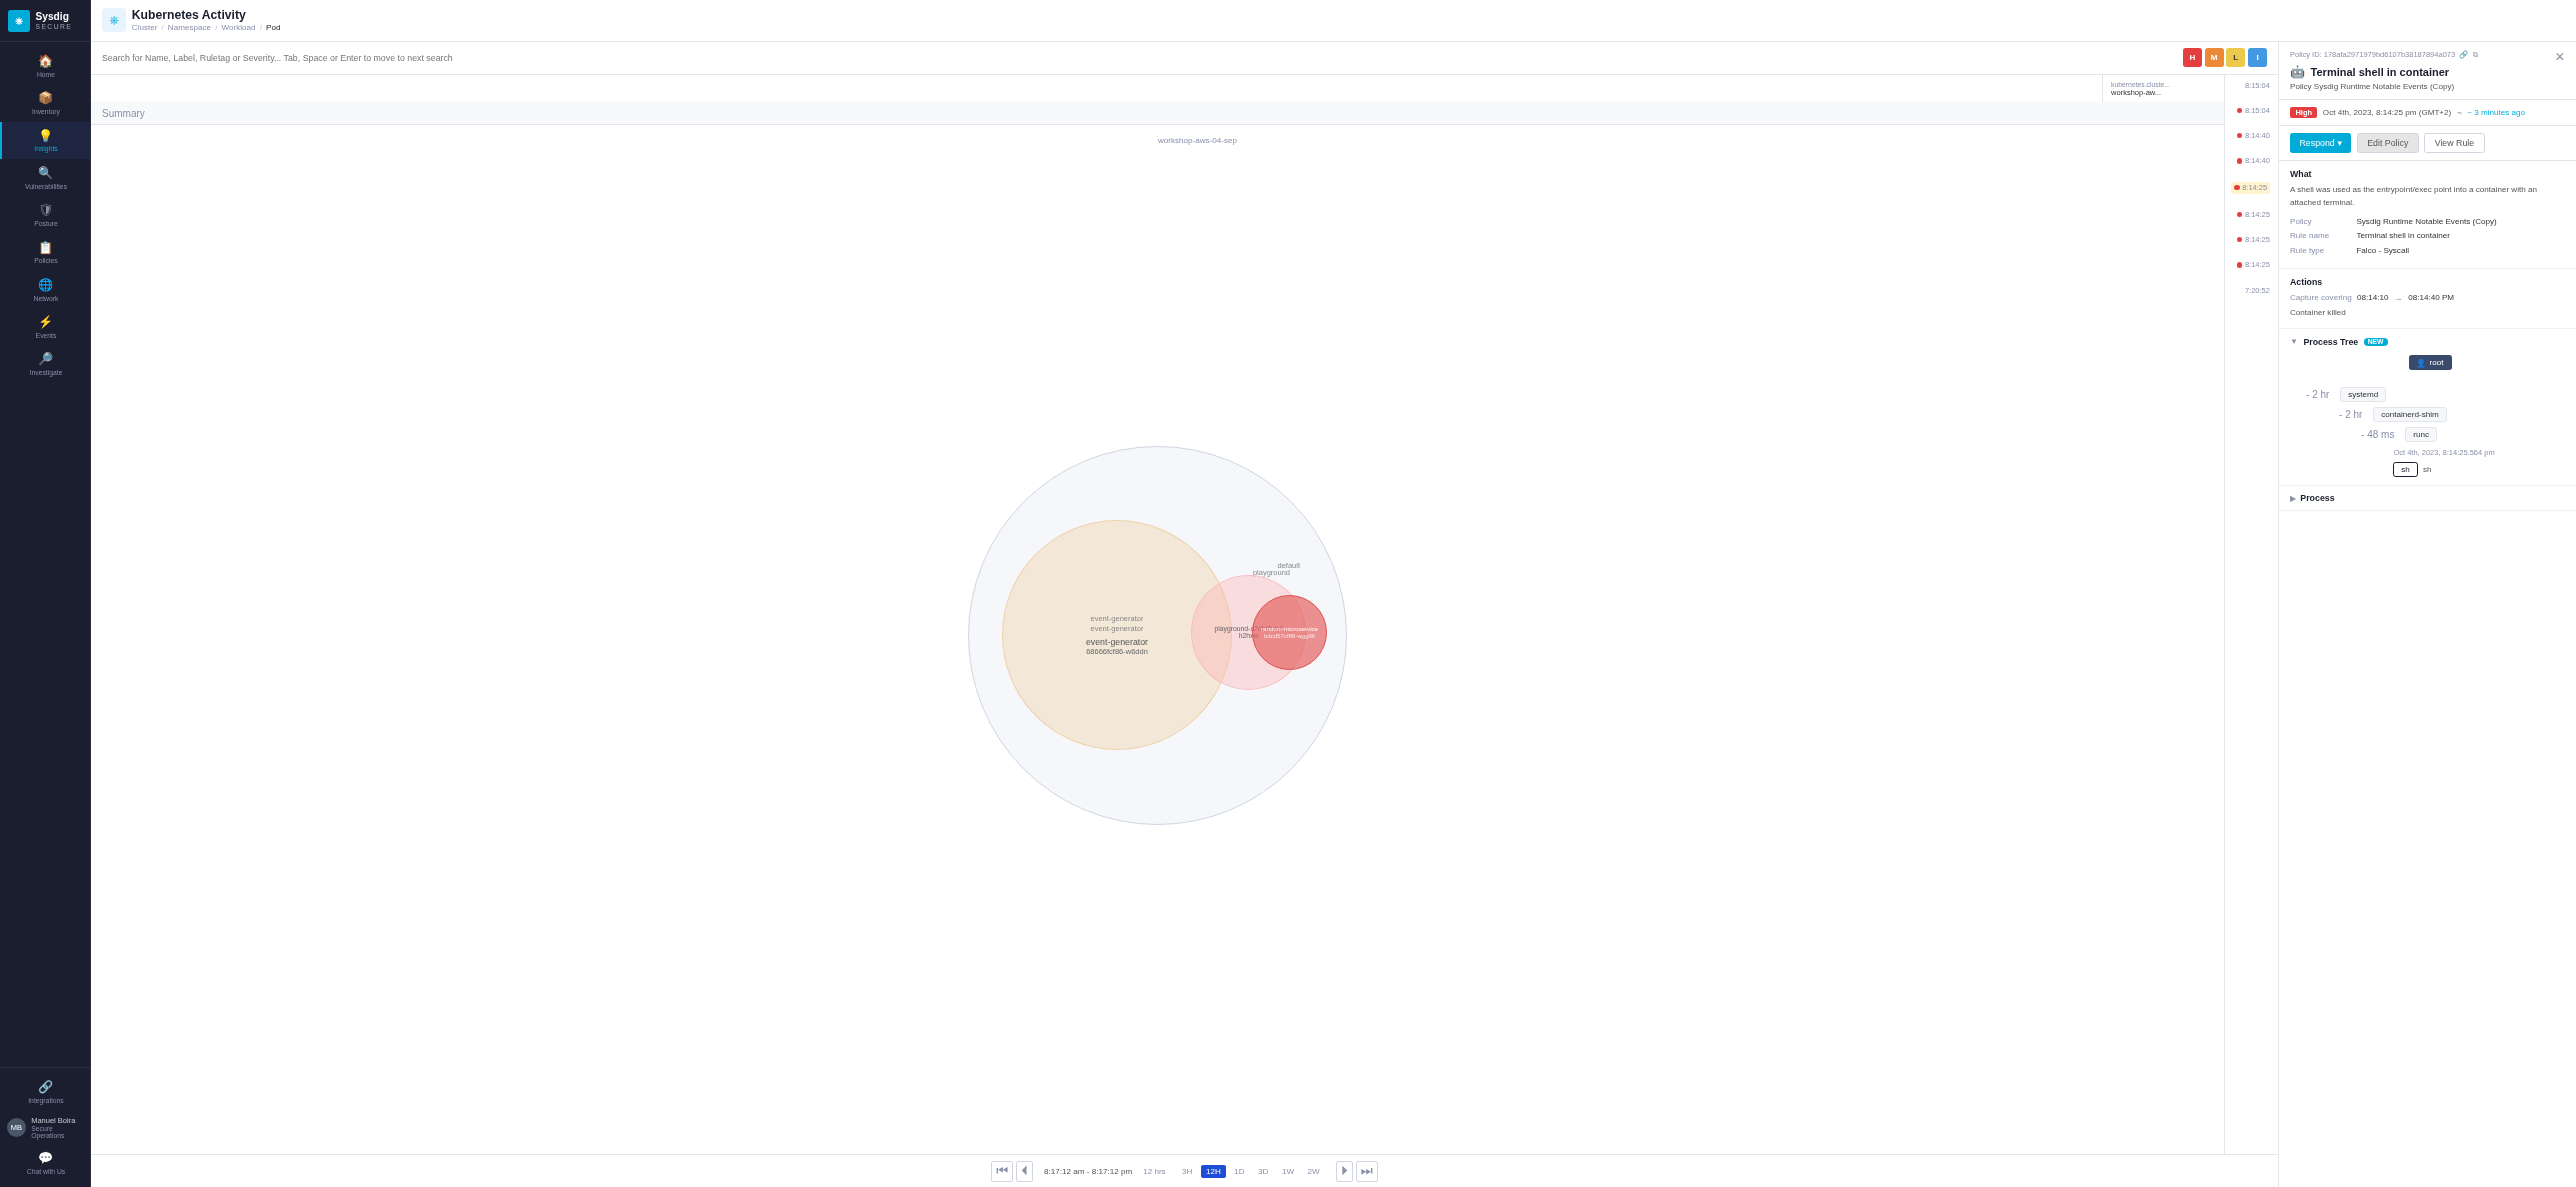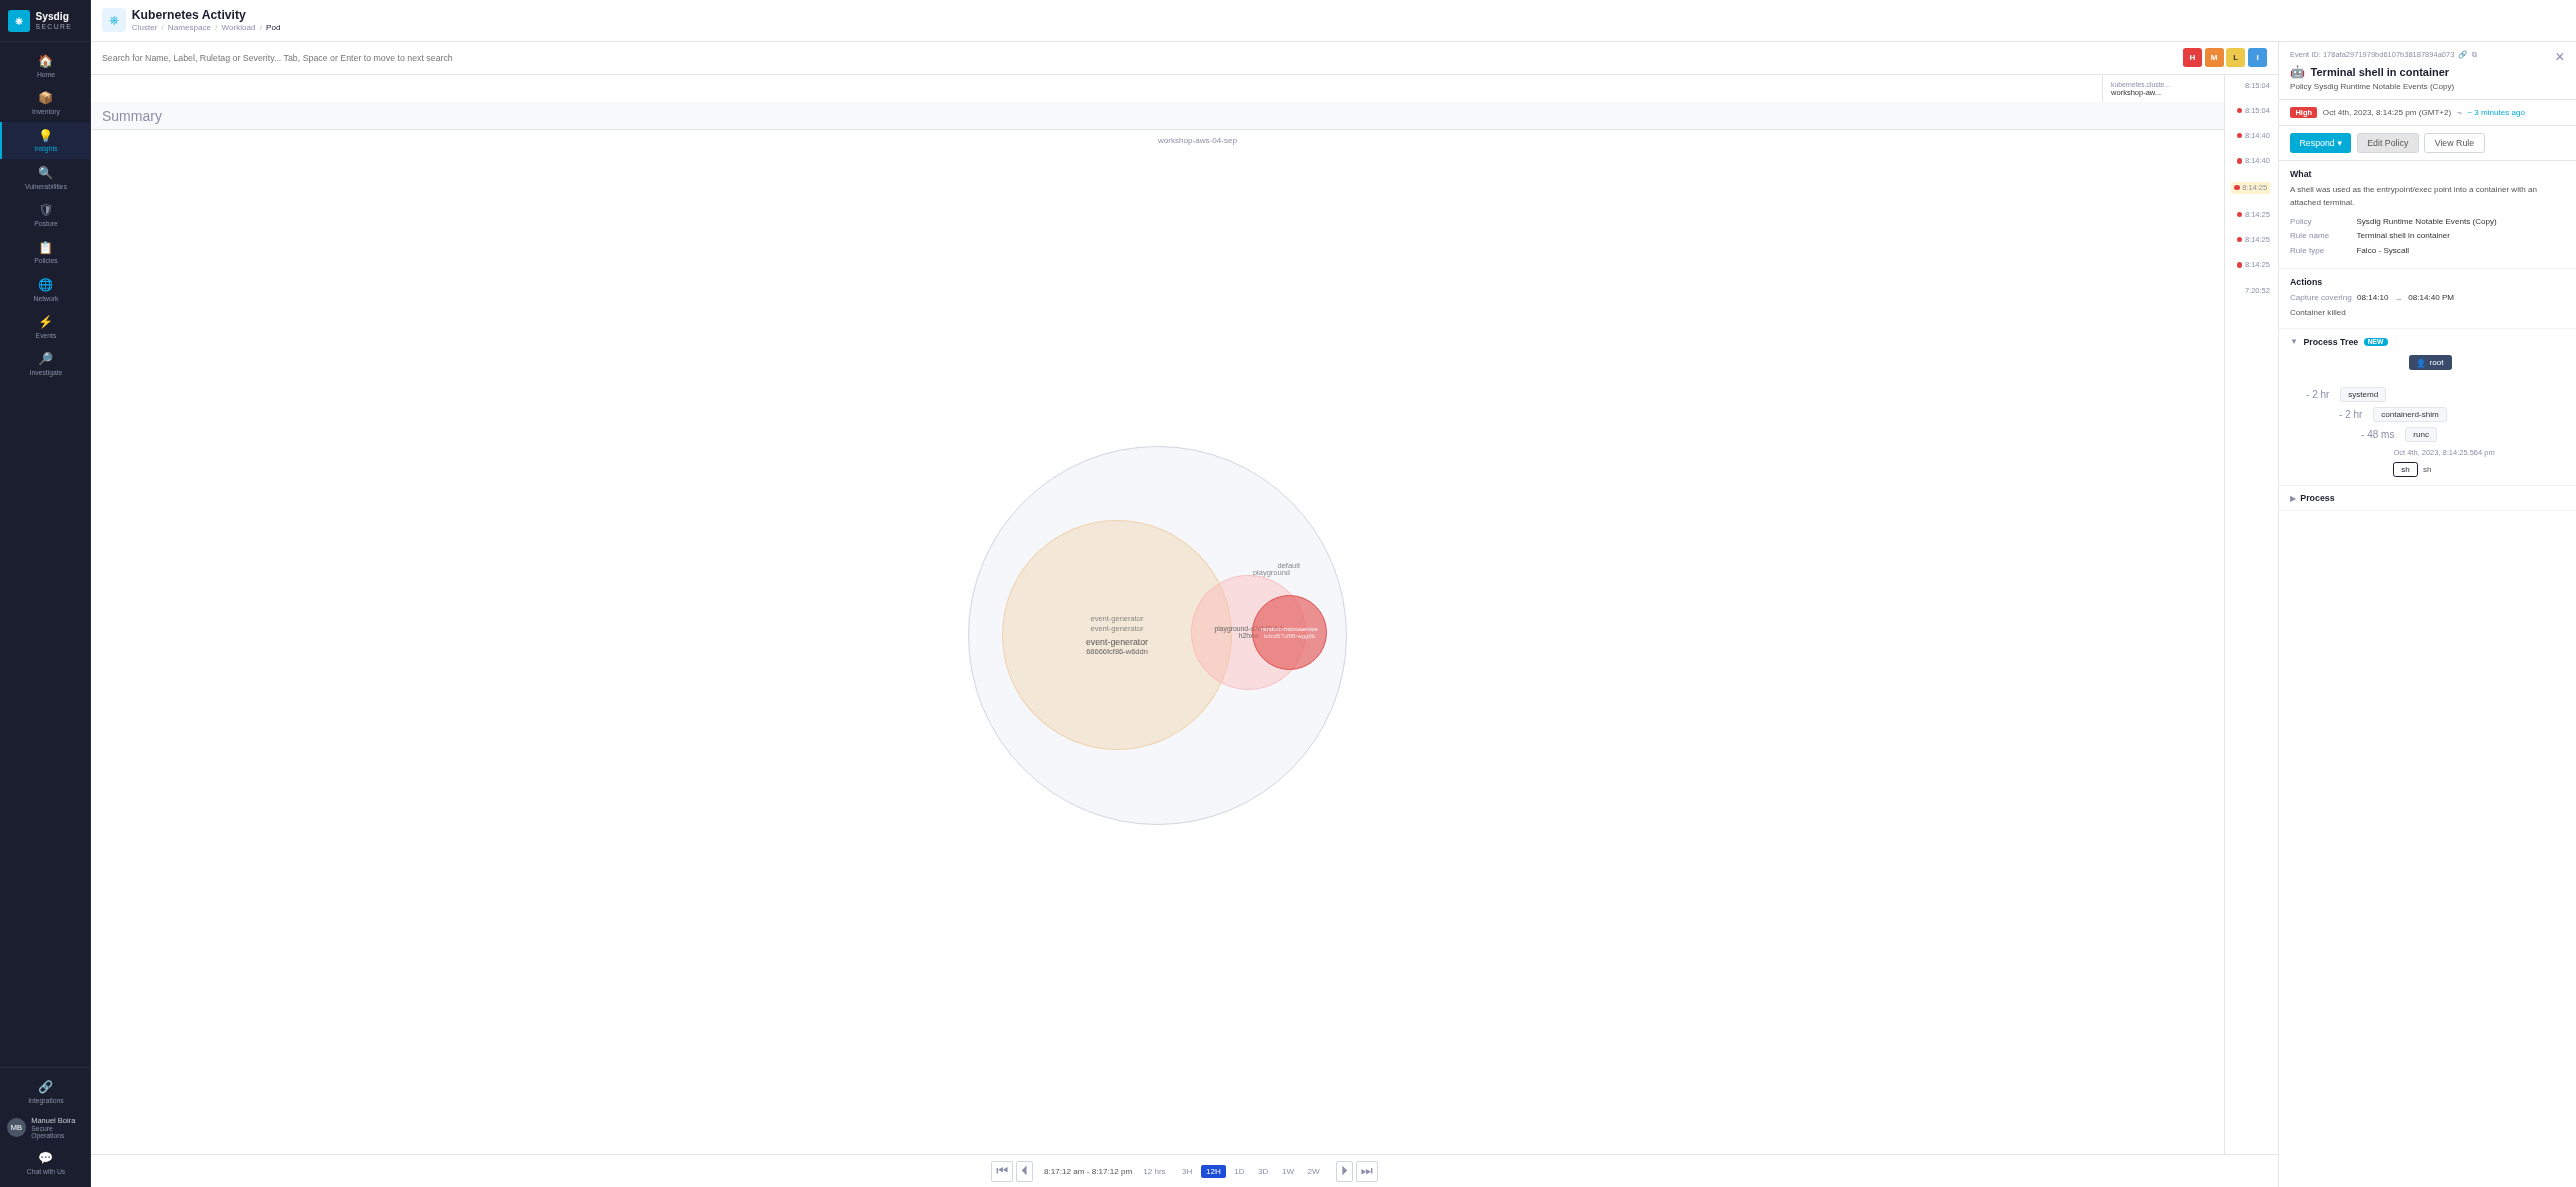--- a/index.html
+++ b/index.html
@@ -240,21 +240,21 @@
 
         <div class="viz-area">
 
           <div style="position:absolute; top:0; right:0; background:white; border-left:0.7px solid #e2e6ea; border-bottom:0.7px solid #e2e6ea; padding:5.4px 8.1px; font-size:7.5px; min-width:122px;">
             <div style="color:#8a8fa8; font-size:6.8px;">kubernetes.cluste...</div>
             <div style="color:#333; font-weight:500; font-size:7.5px; margin-bottom:4.1px;">workshop-aw...</div>
             <div style="color:#8a8fa8; font-size:6.8px;">pod</div>
             <div style="color:#333; font-weight:500; font-size:7.5px;">random...</div>
           </div>
 
-          <div style="position:absolute; top:27px; left:0; right:0; padding:5.4px 11px; background:#f8f9fa; border-bottom:0.7px solid #e2e6ea; font-size:14px; display:flex; align-items:center; gap:5.4px;">
+          <div style="position:absolute; top:27px; left:0; right:0; padding:5.4px 11px; background:#f8f9fa; border-bottom:0.7px solid #e2e6ea; font-size:10px; display:flex; align-items:center; gap:5.4px;">
             <span style="color:#8a8fa8; font-weight:500;">Summary</span>
           </div>
 
           <div style="position:absolute; top:61px; left:50%; transform:translateX(-50%); color:#8a8fa8; font-size:8.1px;margin-left:40px;">workshop-aws-04-sep</div>
 
           <div class="cluster-viz" style="margin-top:41px;">
 
             <div class="outer-circle">
             </div>
 
@@ -341,21 +341,21 @@
           <button class="arrow-btn">⏭</button>
         </div>
       </div>
     </div>
 
     <div class="detail-panel">
 
       <div class="detail-header">
         <div>
           <div class="event-id-row">
-            <span>Event ID: 178afa2971979bd6107b38187894a073</span>
+            <span>Policy ID: 178afa2971979bd6107b38187894a073</span>
             <span class="event-id-link">🔗</span>
             <span class="copy-icon">⧉</span>
           </div>
           <div class="detail-title">
             <span class="robot-icon">🤖</span>
             <span>Terminal shell in container</span>
           </div>
           <div class="policy-name">
             <span>Policy</span>
             <span style="font-weight:500;">Sysdig Runtime Notable Events (Copy)</span>

